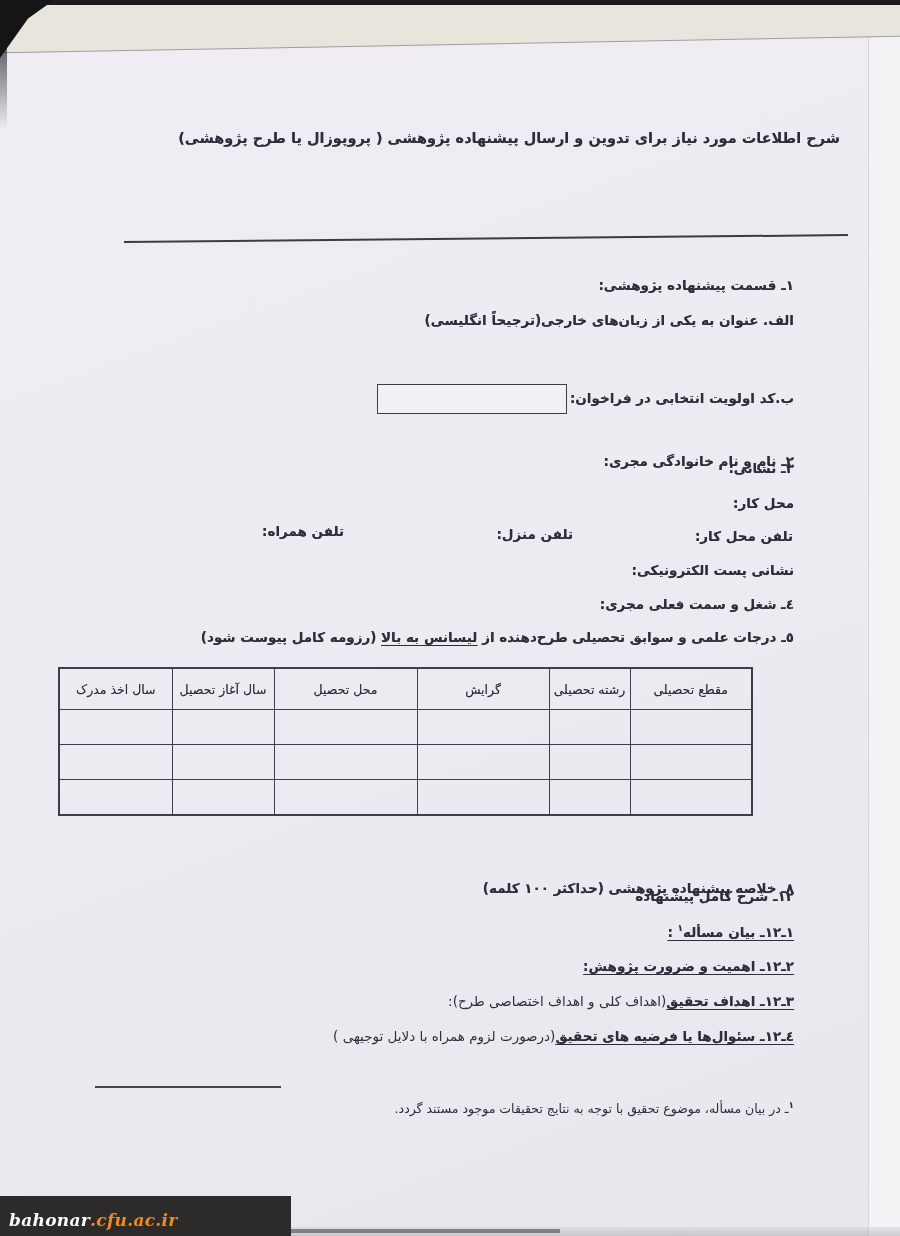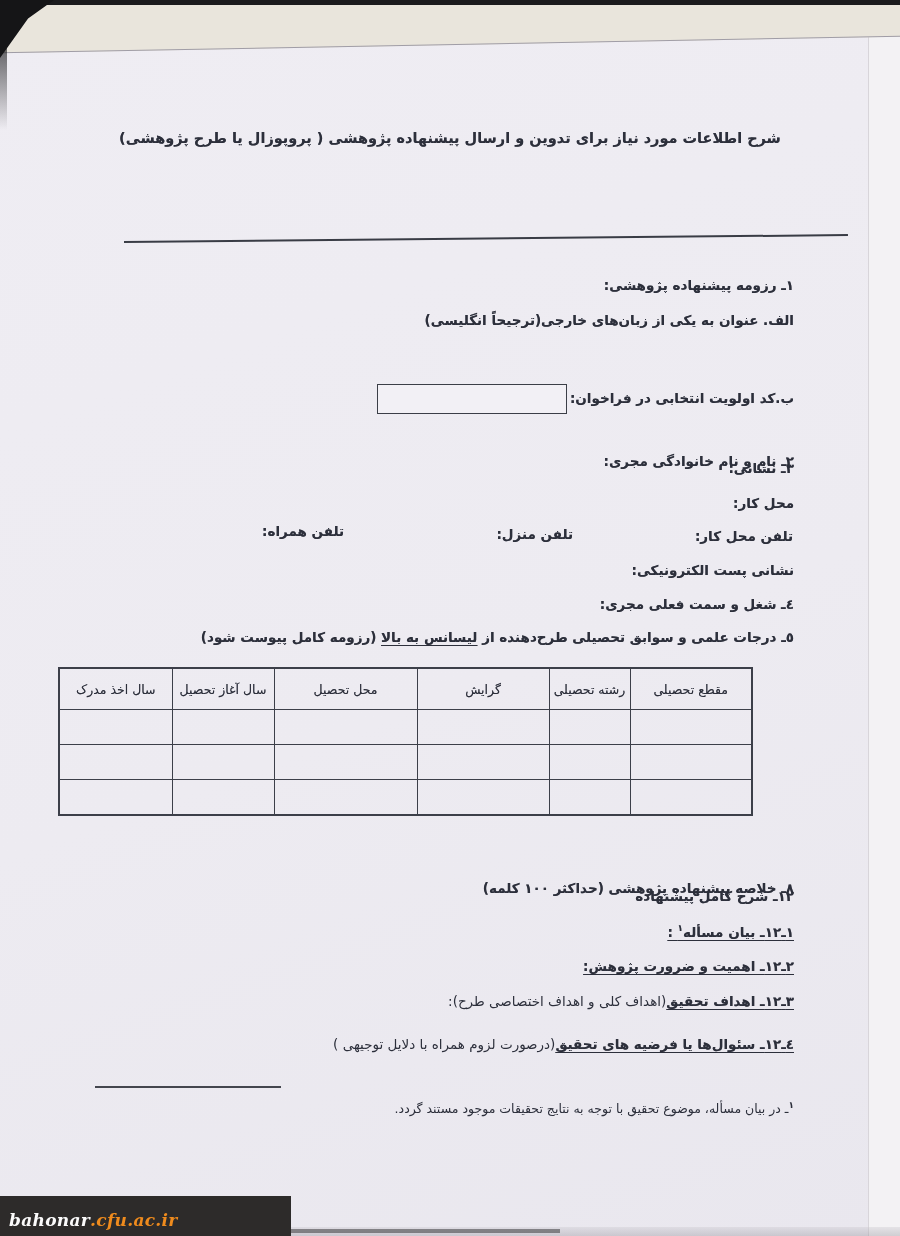--- a/index.html
+++ b/index.html
@@ -19,21 +19,21 @@
     background:linear-gradient(#141416,rgba(20,20,22,0));z-index:4;}
   .edge-r{position:absolute;top:26px;right:0;width:31px;height:1210px;
     background:#f3f2f4;border-left:1px solid #d8d5da;z-index:2;}
   .edge-b-light{position:absolute;top:1227px;left:0;width:900px;height:9px;
     background:linear-gradient(#c9c6cd,#8e8b93);opacity:.35;z-index:3;}
   .edge-b-dark{position:absolute;top:1229px;left:0;width:560px;height:4px;
     background:#3a3a3c;opacity:.55;z-index:4;}
   
   .line{position:absolute;direction:rtl;white-space:nowrap;font-weight:700;
     font-size:13.5px;color:#2c2f3b;text-shadow:0 0 .5px rgba(44,47,59,.55);}
-  .center{left:60px;right:60px;text-align:center;}
+  .center{left:60px;right:60px;text-align:right;}
   .r{right:106px;text-align:right;}
   .normal{font-weight:400;text-shadow:none;}
   .u{text-decoration:underline;text-underline-offset:3px;}
   sup{font-size:9px;font-weight:700;}
   .rule{position:absolute;top:241px;left:124px;width:724px;height:2.2px;
     background:#393c45;transform:rotate(-0.55deg);transform-origin:left center;}
   .fsep{position:absolute;top:1086px;left:95px;width:186px;height:1.6px;background:#44464e;}
   .code-box{position:absolute;top:384px;left:377px;width:188px;height:28px;
     background:#f2f0f5;border:1.6px solid #3b3e47;}
   
@@ -61,21 +61,21 @@
   <div class="strip-top"></div>
   <div class="corner-tl"></div>
   <div class="edge-l"></div>
   <div class="edge-b-light"></div>
   <div class="edge-b-dark"></div>
 
   <div class="line center" style="top:130px;font-size:14.5px;">شرح اطلاعات مورد نیاز برای تدوین و ارسال پیشنهاده پژوهشی ( پروپوزال یا طرح پژوهشی)</div>
 
   <div class="rule"></div>
 
-  <div class="line r" style="top:277px;">۱ـ رزومه پیشنهاده پژوهشی:</div>
+  <div class="line r" style="top:277px;">۱ـ قسمت پیشنهاده پژوهشی:</div>
   <div class="line r" style="top:312px;">الف. عنوان به یکی از زبان‌های خارجی(ترجیحاً انگلیسی)</div>
 
   <div class="code-box"></div>
   <div class="line r" style="top:390px;">ب.کد اولویت انتخابی در فراخوان:</div>
 
   <div class="line r" style="top:425px;margin-top:28px;">۲ـ نام و نام خانوادگی مجری:</div>
   <div class="line r" style="top:460px;">۳ـ نشانی:</div>
   <div class="line r" style="top:495px;">محل کار:</div>
 
   <div class="line" style="top:528px;right:107px;">تلفن محل کار:</div>
@@ -142,21 +142,21 @@
   <div class="line r u" style="top:923px;">
     <span>۱ـ۱۲ـ بیان مسأله</span><sup>۱</sup><span> :</span>
   </div>
 
   <div class="line r u" style="top:958px;">۲ـ۱۲ـ اهمیت و ضرورت پژوهش:</div>
 
   <div class="line r" style="top:993px;">
     <span class="u">۳ـ۱۲ـ اهداف تحقیق</span><span class="normal">(اهداف کلی و اهداف اختصاصی طرح):</span>
   </div>
 
-  <div class="line r" style="top:1028px;margin-top:8px;">
+  <div class="line r" style="top:1028px;">
     <span class="u">٤ـ۱۲ـ سئوال‌ها یا فرضیه های تحقیق</span><span class="normal">(درصورت لزوم همراه با دلایل توجیهی )</span>
   </div>
 
   <div class="fsep"></div>
   <div class="line r normal" style="top:1100px;font-size:12.5px;">
     <sup>۱</sup><span>ـ در بیان مسأله، موضوع تحقیق با توجه به نتایج تحقیقات موجود مستند گردد.</span>
   </div>
 
   <div class="watermark">
     <span class="wm-a">bahonar</span>

